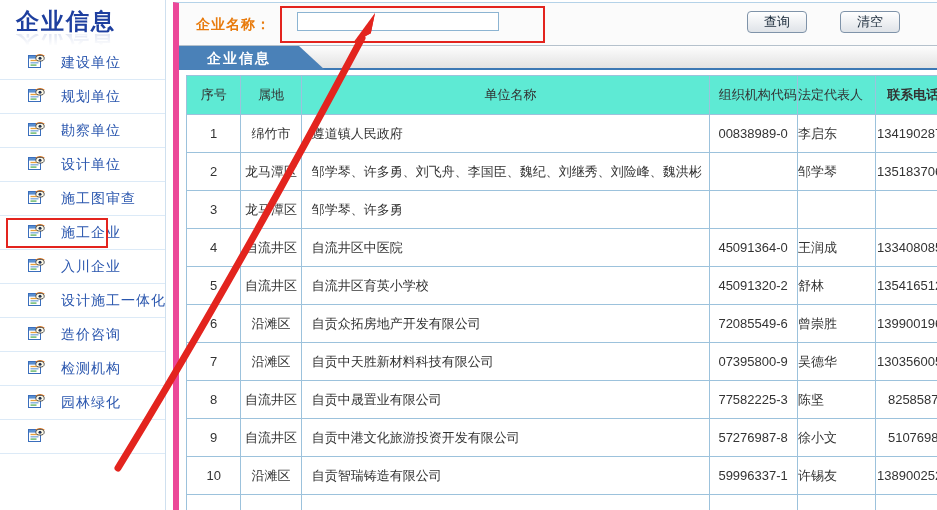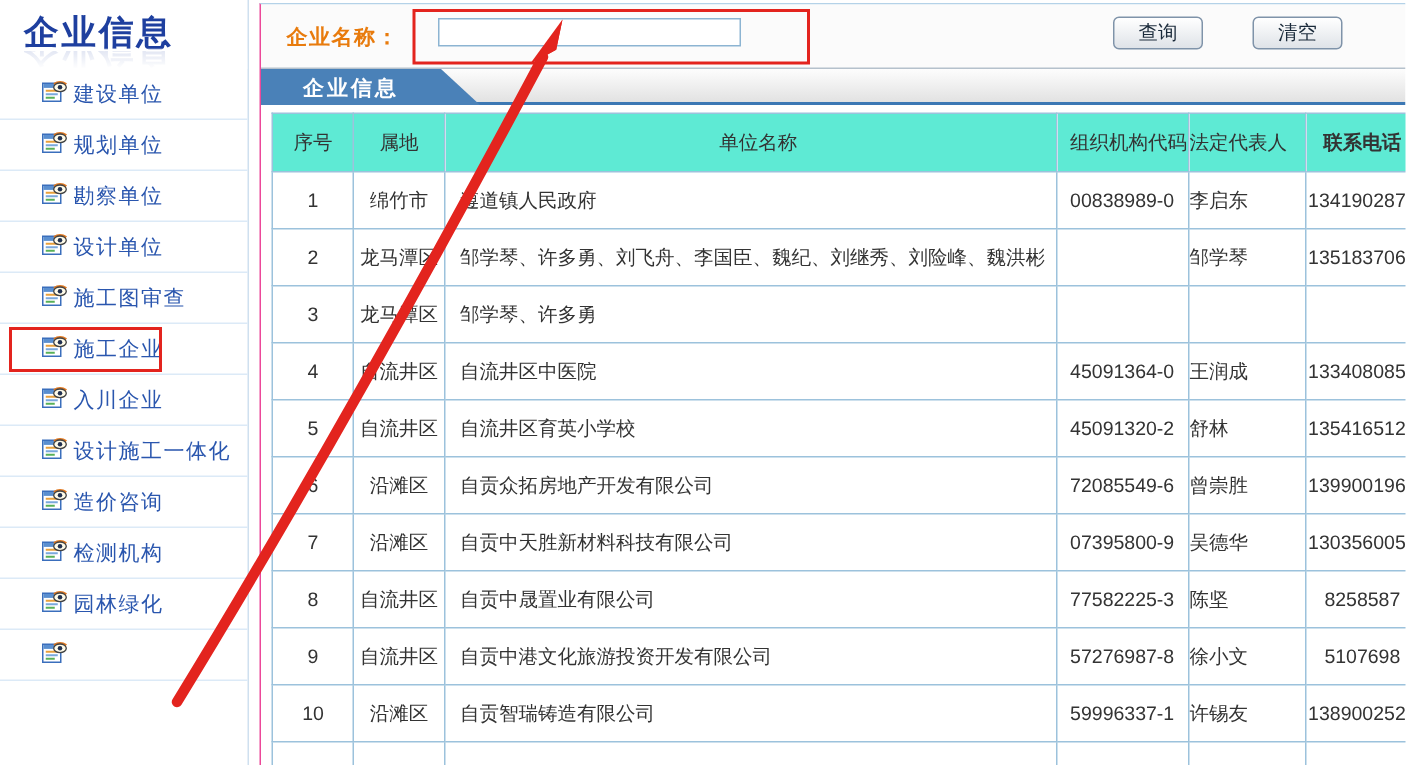--- a/index.html
+++ b/index.html
@@ -9,30 +9,30 @@
   
   .sidebar { position:absolute; left:0; top:0; width:166px; height:510px;
     background:#fff; border-right:1px solid #cfe0ef; }
   .logo { position:relative; padding:6px 0 0 16px; height:46px; overflow:hidden; }
   .logo-text { font-size:23px; font-weight:bold; color:#1e3f9f; letter-spacing:2px; }
   .logo-reflect { font-size:23px; font-weight:bold; color:#1e3f9f; letter-spacing:2px;
     transform:scaleY(-1); opacity:.18; height:15px; overflow:hidden; margin-top:-3px; }
   .logo::after { content:""; position:absolute; left:0; right:0; bottom:0; height:14px;
     background:linear-gradient(rgba(255,255,255,.2),#fff); }
   .menu { list-style:none; border-top:1px solid #dcе9f6; }
-  .menu li { position:relative; display:flex; align-items:center; gap:4px;
+  .menu li { position:relative; display:flex; align-items:center; gap:16px;
     height:34px; padding-left:28px; border-bottom:1px solid #dceaf7; }
   .mi-label { font-size:14px; color:#2a56ae; letter-spacing:1px; white-space:nowrap; cursor:pointer; }
   .mi-icon { width:17px; height:17px; flex:0 0 17px; }
   .red-frame { position:absolute; left:6px; top:2px; width:102px; height:30px;
     border:2px solid #e3241e; pointer-events:none; }
 
   
   .main { position:absolute; left:173px; top:2px; width:764px; height:508px;
-    border-top:1px solid #b4d2e8; border-left:1px solid #ec4899; background:#fff; }
+    border-top:1px solid #b4d2e8; border-left:6px solid #ec4899; background:#fff; }
   .search-bar { position:relative; height:43px; background:#fbfbfb;
     border-bottom:1px solid #b5c1cc; }
   .search-label { position:absolute; left:17px; top:13px; font-size:14px;
     font-weight:bold; color:#e87b0d; letter-spacing:1px; }
   .search-input { position:absolute; left:118px; top:9px; width:202px; height:19px;
     border:1px solid #8cb4d2; background:#fff; font-size:12px; padding:0 3px; outline:none; }
   .btn { position:absolute; top:8px; width:60px; height:22px; font-size:13px; color:#1a2a3a;
     background:linear-gradient(#ffffff,#dfe3e8); border:1px solid #7f93a9; border-radius:4px;
     cursor:pointer; font-family:inherit; }
   .btn-query { left:556px;margin-left:12px; } .btn-clear { left:661px; }
@@ -48,21 +48,21 @@
 
   
   .table-wrap { margin:5px 0 0 7px; }
   table { border-collapse:collapse; table-layout:fixed; width:765px; font-size:13px; color:#333; }
   th,td { border:1px solid #9cc2dc; text-align:center; white-space:nowrap; overflow:hidden; }
   thead th { height:39px; background:#5eead4; font-weight:normal; }
   thead th.col5 { font-weight:bold; }
   tbody td { height:38px; background:#fff; }
   .col0{width:54px} .col1{width:60px}
   .col2{width:406px; text-align:center; padding-left:10px}
-  .col3{width:87px; text-align:left; padding-left:8px}
+  .col3{width:87px; text-align:center; padding-left:8px}
   .col4{width:78px; text-align:left; padding-left:0}
   .col5{width:74px}
   td.col2,td.col3,td.col4 { text-align:left; }
 
   .arrow-overlay { position:absolute; left:0; top:0; z-index:50; pointer-events:none; }
 </style>
 </head>
 <body>
 
 <nav class="sidebar">

